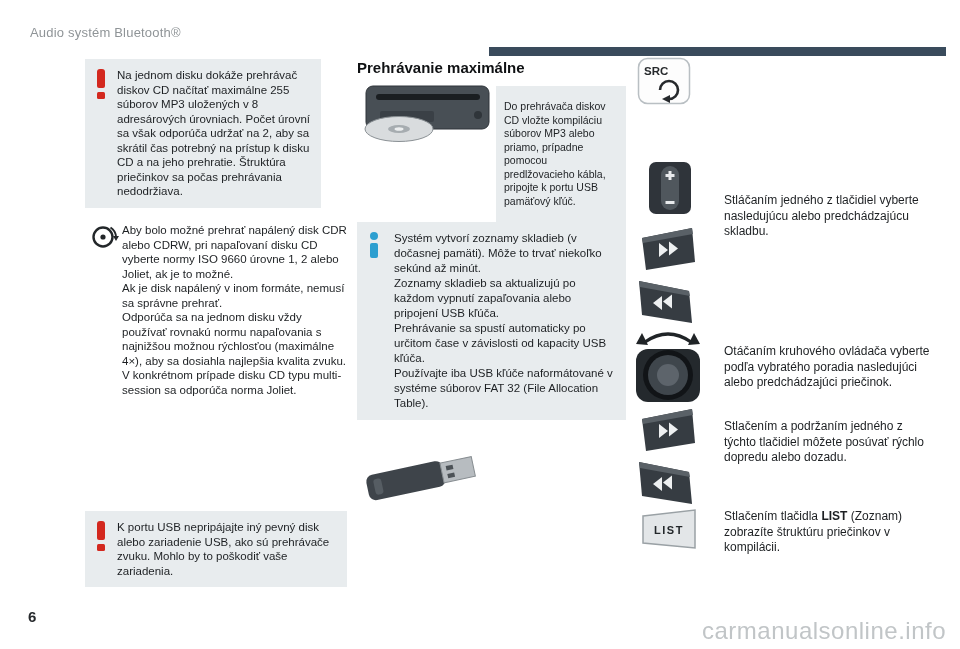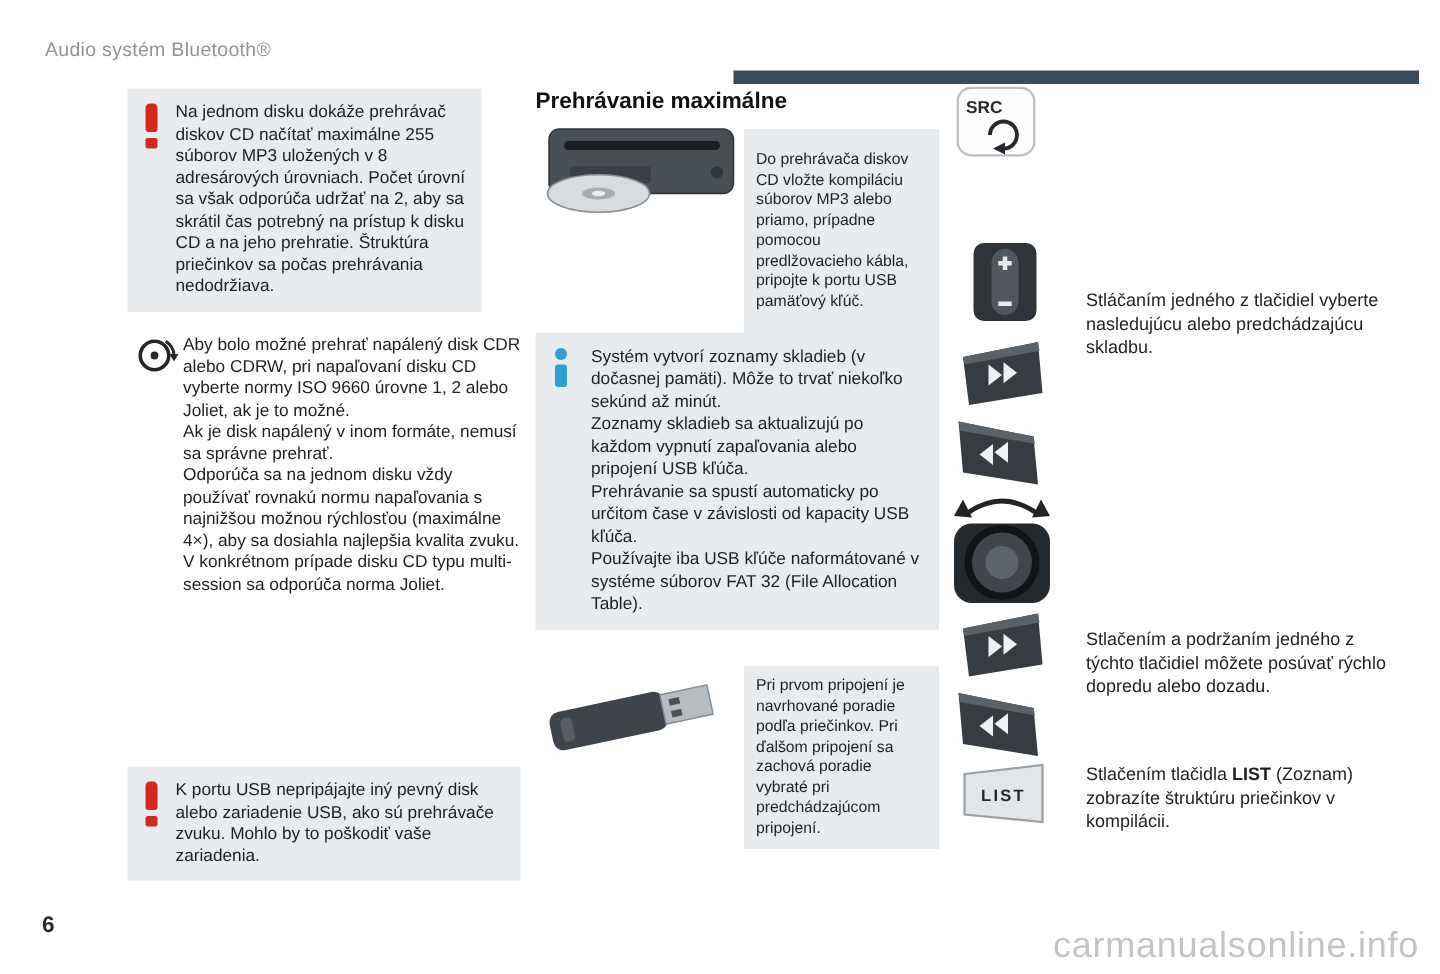--- a/index.html
+++ b/index.html
@@ -121,21 +121,20 @@
 
   <svg id="usb-drive" class="abs" width="134" height="66" viewBox="0 0 134 66">
     <g transform="rotate(-12 67 33)">
       <rect x="10" y="22" width="78" height="26" rx="7" fill="#3e444a"></rect>
       <rect x="17" y="27" width="8" height="16" rx="3" fill="#565d63"></rect>
       <rect x="86" y="25" width="32" height="20" fill="#b7bcc0" stroke="#878d91"></rect>
       <rect x="91" y="29" width="7" height="4.5" fill="#4c5257"></rect>
       <rect x="91" y="37" width="7" height="4.5" fill="#4c5257"></rect>
     </g>
   </svg>
-  <div id="usb-caption" class="abs panel">Pri prvom pripojení je navrhované poradie podľa priečinkov. Pri ďalšom pripojení sa zachová poradie vybraté pri predchádzajúcom pripojení.</div>
 
   <svg id="src-icon" class="abs" width="54" height="48" viewBox="0 0 54 48">
     <rect x="1.5" y="1.5" width="51" height="45" rx="9" fill="#fdfdfd" stroke="#b9bfc3" stroke-width="1.5"></rect>
     <text x="7" y="18" font-size="11.5" font-weight="bold" fill="#26292c">SRC</text>
     <path d="M23 33 A9 9 0 1 1 32 42" fill="none" stroke="#26292c" stroke-width="2.6"></path>
     <polygon points="33,38 33,46 25,42" fill="#26292c"></polygon>
   </svg>
 
   <svg id="rocker-icon" class="abs" width="46" height="58" viewBox="0 0 46 58">
     <rect x="2" y="3" width="42" height="52" rx="7" fill="#2f343a"></rect>
@@ -162,20 +161,21 @@
 
   <svg id="knob-icon" class="abs" width="70" height="76" viewBox="0 0 70 76">
     <path d="M12 14 Q35 -2 58 14" fill="none" stroke="#202427" stroke-width="3.2"></path>
     <polygon points="9,5 15,17 3,16" fill="#202427"></polygon>
     <polygon points="61,5 55,17 67,16" fill="#202427"></polygon>
     <rect x="3" y="21" width="64" height="53" rx="12" fill="#24292d"></rect>
     <circle cx="35" cy="47" r="25" fill="#111417"></circle>
     <circle cx="35" cy="47" r="20" fill="#3f464c"></circle>
     <circle cx="35" cy="47" r="11" fill="#5d646b"></circle>
   </svg>
+  <p id="knob-text" class="abs rtext">Otáčaním kruhového ovládača vyberte podľa vybratého poradia nasledujúci alebo predchádzajúci priečinok.</p>
 
   <svg id="ff2-icon" class="abs" width="58" height="46" viewBox="0 0 58 46">
     <polygon points="4,12 54,2 57,36 8,44" fill="#363c42"></polygon>
     <polygon points="4,12 54,2 55,8 5,17" fill="#5a6167"></polygon>
     <polygon points="21,17 30,24 21,31" fill="#eef0f1"></polygon>
     <polygon points="31,15.5 40,22.5 31,29.5" fill="#eef0f1"></polygon>
   </svg>
   <p id="hold-text" class="abs rtext">Stlačením a podržaním jedného z týchto tlačidiel môžete posúvať rýchlo dopredu alebo dozadu.</p>
 
   <svg id="rw2-icon" class="abs" width="58" height="46" viewBox="0 0 58 46">

